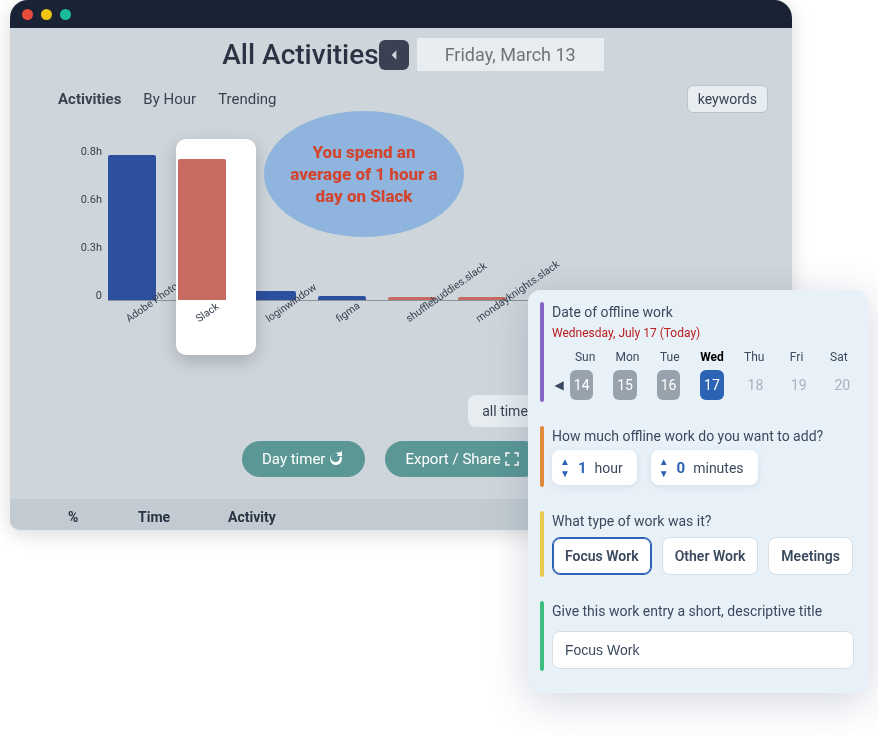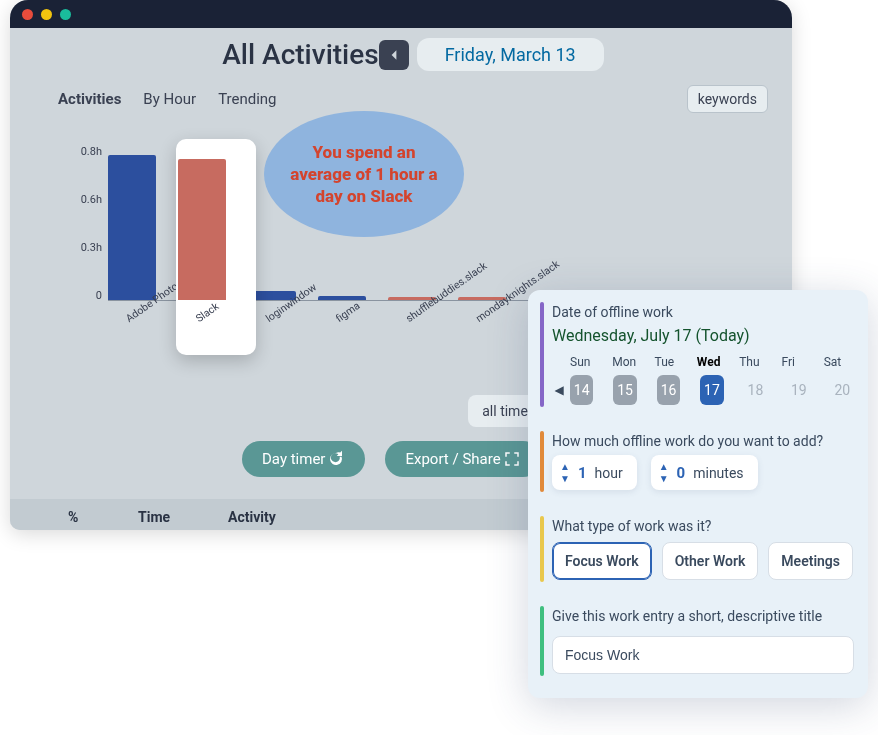--- a/index.html
+++ b/index.html
@@ -62,24 +62,24 @@
     border-radius: 6px;
     display: flex;
     align-items: center;
     justify-content: center;
     color: #cfd6db;
     font-size: 14px;
     cursor: pointer;
   }
   .date-pill {
     background: #e7edf0;
-    border-radius: 12px;
+    border-radius: 0;
     padding: 6px 28px;
     font-size: 18px;
-    color: #0369a1;
+    color: #737373;
   }
 
   .tabs-row {
     display: flex;
     align-items: center;
     padding: 8px 24px 0 48px;
     font-size: 15px;
     color: #3a4152;
   }
   .tab { margin-right: 22px; cursor: pointer; }
@@ -275,31 +275,31 @@
   .accent-orange::before { background:#e18a3a; }
   .accent-yellow::before { background:#e9c84d; }
   .accent-green::before  { background:#3fbf7f; }
 
   .popup-label {
     font-size: 14px;
     color: #3a4a5e;
     margin-bottom: 6px;
   }
   .popup-date-selected {
-    font-size: 16px;
-    color: #14532d;
+    font-size: 12px;
+    color: #b91c1c;
     margin-bottom: 10px;
   }
   .week-header {
     display: grid;
     grid-template-columns: repeat(7, 1fr);
     gap: 12px;
     font-size: 12px;
     color: #3a4a5e;
-    text-align: left;
+    text-align: center;
     margin: 0 0 6px 18px;
   }
   .week-days-row {
     display: flex;
     align-items: center;
   }
   .week-caret {
     width: 14px;
     color: #3a4a5e;
     font-size: 12px;

